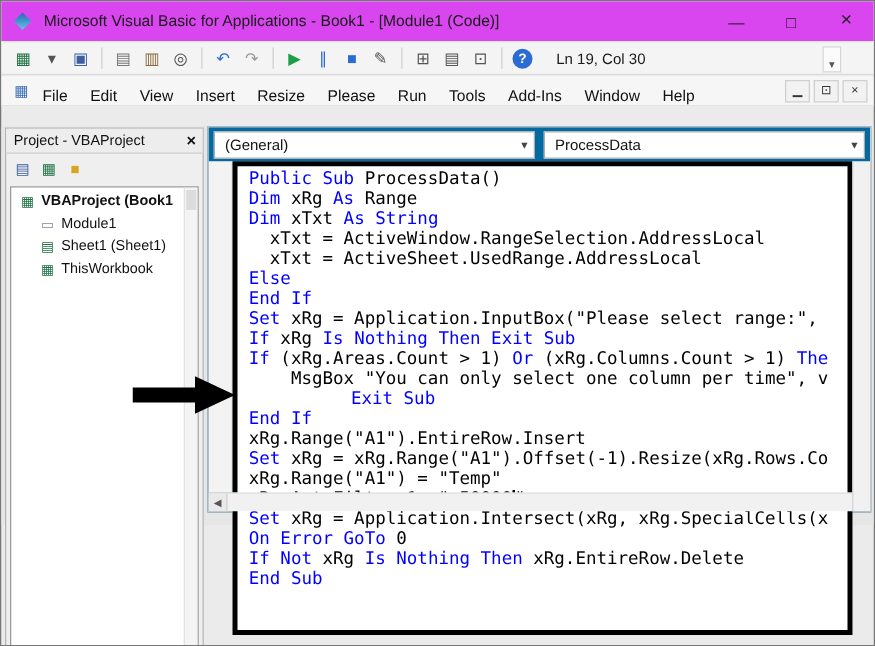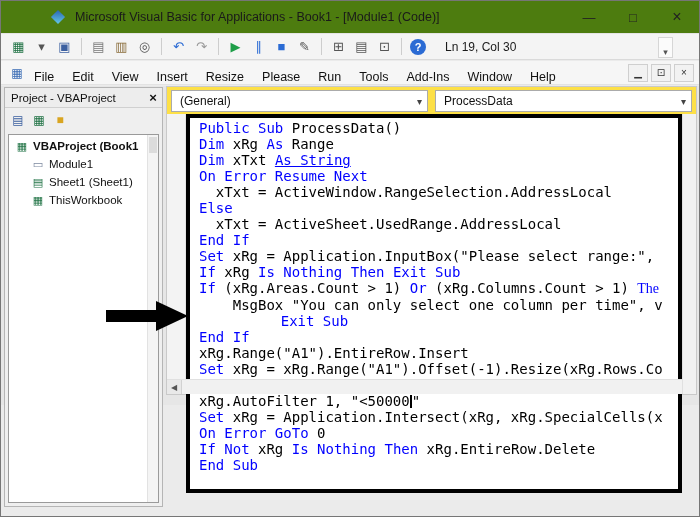--- a/index.html
+++ b/index.html
@@ -1,49 +1,49 @@
 <!DOCTYPE html>
 <html><head>
 <meta charset="utf-8">
 <style>
   *{box-sizing:border-box;margin:0;padding:0;}
   html,body{width:700px;height:517px;}
   body{font-family:"Liberation Sans","DejaVu Sans",sans-serif;background:#f0f0f0;position:relative;overflow:hidden;}
   .window{position:absolute;inset:0;border:1px solid #767676;background:#ebebeb;overflow:hidden;}
-  .titlebar{position:absolute;left:0;top:0;width:100%;height:32px;background:#4d7c0f;display:flex;align-items:center;padding-left:40px;}
+  .titlebar{position:absolute;left:0;top:0;width:100%;height:32px;background:#d946ef;display:flex;align-items:center;}
   .app-icon{width:16px;height:16px;margin-left:9px;position:relative;flex:0 0 auto;}
   .app-icon .d1{position:absolute;left:3px;top:3px;width:10px;height:10px;background:linear-gradient(135deg,#2a64b4,#63c8e6);transform:rotate(45deg);}
   .title-text{margin-left:9px;font-size:12.5px;color:#1a1a1a;white-space:nowrap;}
   .win-controls{margin-left:auto;display:flex;height:100%;}
   .win-btn{width:44px;height:100%;display:flex;align-items:center;justify-content:center;font-size:13px;color:#222;}
   .toolbar{position:absolute;left:0;top:32px;width:100%;height:27px;background:#f4f4f4;border-top:1px solid #e4e4e4;border-bottom:1px solid #dadada;display:flex;align-items:center;padding:0 6px;}
   .tb-icons{display:flex;align-items:center;}
   .tb-icon{width:21px;height:21px;display:flex;align-items:center;justify-content:center;font-size:13px;margin:0 1px;border-radius:2px;}
   .tb-icon.circle{width:16px;height:16px;border-radius:50%;font-size:11px;font-weight:bold;margin:0 3px;}
   .tb-sep{width:1px;height:17px;background:#cdcdcd;margin:0 5px;}
   .position-text{margin-left:16px;font-size:12px;color:#1a1a1a;white-space:nowrap;}
   .tb-overflow{position:absolute;right:26px;top:3px;width:15px;height:21px;background:#fbfbfb;border:1px solid #d6d6d6;display:flex;align-items:flex-end;justify-content:center;font-size:9px;color:#555;}
   .menubar{position:absolute;left:0;top:60px;width:100%;height:24px;background:#f6f6f6;border-bottom:1px solid #e3e3e3;display:flex;align-items:center;}
   .mdi-icon{width:16px;margin-left:8px;font-size:12px;color:#3b6db5;text-align:center;}
   .menu-items{display:flex;height:100%;}
   .menu-item{padding:16px 9px;display:flex;align-items:center;font-size:12.5px;color:#111;}
   .mdi-controls{margin-left:auto;display:flex;gap:3px;margin-right:5px;}
   .mdi-btn{width:20px;height:18px;border:1px solid #cfcfcf;background:#f2f2f2;display:flex;align-items:center;justify-content:center;font-size:10px;color:#333;}
-  .main{position:absolute;left:0;top:85px;width:100%;height:319px;background:#e6e6e6;}
+  .main{position:absolute;left:0;top:100px;width:100%;height:319px;background:#e6e6e6;}
   .project-panel{position:absolute;left:3px;top:1px;width:159px;height:420px;background:#efefef;border:1px solid #b5b5b5;}
   .panel-header{height:20px;display:flex;align-items:center;background:#ededed;border-bottom:1px solid #d0d0d0;padding-left:6px;font-size:11.5px;color:#111;}
   .panel-close{margin-left:auto;width:18px;height:100%;display:flex;align-items:center;justify-content:center;font-size:13px;font-weight:bold;color:#111;}
   .panel-toolbar{height:23px;display:flex;align-items:center;padding-left:4px;gap:3px;}
   .ptb-icon{width:18px;height:18px;display:flex;align-items:center;justify-content:center;font-size:12px;}
   .tree{position:absolute;left:3px;right:3px;top:46px;bottom:3px;background:#fff;border:1px solid #9a9a9a;overflow:hidden;padding-top:2px;}
   .tree-item{display:flex;align-items:center;height:18px;font-size:11.5px;color:#111;white-space:nowrap;}
   .tree-icon{width:14px;margin-right:4px;text-align:center;font-size:11px;flex:0 0 auto;}
   .tree-scroll{position:absolute;right:0;top:0;width:11px;height:100%;background:#f4f4f4;border-left:1px solid #e2e2e2;}
   .tree-scroll .thumb{position:absolute;left:1px;top:2px;width:8px;height:16px;background:#dcdcdc;}
-  .code-window{position:absolute;left:165px;top:0;right:2px;bottom:10px;background:#fde047;border:1px solid #c9c9c9;}
+  .code-window{position:absolute;left:165px;top:0;right:2px;bottom:10px;background:#0369a1;border:1px solid #c9c9c9;}
   .combo-row{position:absolute;left:4px;right:4px;top:3px;height:22px;display:flex;gap:7px;}
   .combo{flex:1;position:relative;background:#fff;border:1px solid #ababab;display:flex;align-items:center;padding-left:8px;font-size:12px;color:#111;}
   .combo-arrow{position:absolute;right:5px;top:0;height:100%;display:flex;align-items:center;font-size:10px;color:#444;}
   .margin-strip{position:absolute;left:0;top:27px;width:19px;bottom:15px;background:#f3f3f3;border-right:1px solid #e4e4e4;}
   .code-box{position:absolute;left:19px;top:27px;width:496px;height:379px;border:4px solid #000;background:#fff;overflow:hidden;padding:2px 0 0 9px;}
   .code-line{font-family:"DejaVu Sans Mono","Liberation Mono",monospace;font-size:14px;line-height:16px;white-space:pre;color:#000;}
   .caret{display:inline-block;width:2px;height:13px;background:#000;vertical-align:-2px;}
   .hscroll{position:absolute;left:0;bottom:0;height:15px;right:14px;background:#f1f1f1;border-top:1px solid #e0e0e0;display:flex;}
   .hscroll-btn{width:15px;height:100%;background:#e9e9e9;border-right:1px solid #d2d2d2;display:flex;align-items:center;justify-content:center;font-size:8px;color:#555;}
   .vstrip{position:absolute;right:0;top:27px;width:14px;bottom:0;background:#f1f1f1;border-left:1px solid #e0e0e0;}
@@ -162,29 +162,28 @@
         <div class="combo">
           <span>ProcessData</span>
           <span class="combo-arrow">▾</span>
         </div>
       </div>
       <div class="margin-strip"></div>
       <div class="code-box">
         <div>
             <div class="code-line"><span style="color: rgb(0, 0, 255);">Public Sub</span><span style="color: rgb(0, 0, 0);"> ProcessData()</span></div>
             <div class="code-line"><span style="color: rgb(0, 0, 255);">Dim</span><span style="color: rgb(0, 0, 0);"> xRg </span><span style="color: rgb(0, 0, 255);">As</span><span style="color: rgb(0, 0, 0);"> Range</span></div>
-            <div class="code-line"><span style="color: rgb(0, 0, 255);">Dim</span><span style="color: rgb(0, 0, 0);"> xTxt </span><span style="color: rgb(0, 0, 255); text-decoration: underline;">As String</span></div>
-            <div class="code-line"><span style="color: rgb(0, 0, 255);">On Error Resume Next</span></div>
+            <div class="code-line"><span style="color: rgb(0, 0, 255);">Dim</span><span style="color: rgb(0, 0, 0);"> xTxt </span><span style="color: rgb(0, 0, 255);">As String</span></div>
             <div class="code-line"><span style="color: rgb(0, 0, 0);">  xTxt = ActiveWindow.RangeSelection.AddressLocal</span></div>
+            <div class="code-line"><span style="color: rgb(0, 0, 0);">  xTxt = ActiveSheet.UsedRange.AddressLocal</span></div>
             <div class="code-line"><span style="color: rgb(0, 0, 255);">Else</span></div>
-            <div class="code-line"><span style="color: rgb(0, 0, 0);">  xTxt = ActiveSheet.UsedRange.AddressLocal</span></div>
             <div class="code-line"><span style="color: rgb(0, 0, 255);">End If</span></div>
             <div class="code-line"><span style="color: rgb(0, 0, 255);">Set</span><span style="color: rgb(0, 0, 0);"> xRg = Application.InputBox("Please select range:",</span></div>
             <div class="code-line"><span style="color: rgb(0, 0, 255);">If</span><span style="color: rgb(0, 0, 0);"> xRg </span><span style="color: rgb(0, 0, 255);">Is Nothing Then Exit Sub</span></div>
-            <div class="code-line"><span style="color: rgb(0, 0, 255);">If</span><span style="color: rgb(0, 0, 0);"> (xRg.Areas.Count &gt; 1) </span><span style="color: rgb(0, 0, 255);">Or</span><span style="color: rgb(0, 0, 0);"> (xRg.Columns.Count &gt; 1) </span><span style="color: rgb(0, 0, 255); font-family: Liberation Serif, serif;">The</span></div>
+            <div class="code-line"><span style="color: rgb(0, 0, 255);">If</span><span style="color: rgb(0, 0, 0);"> (xRg.Areas.Count &gt; 1) </span><span style="color: rgb(0, 0, 255);">Or</span><span style="color: rgb(0, 0, 0);"> (xRg.Columns.Count &gt; 1) </span><span style="color: rgb(0, 0, 255);">The</span></div>
             <div class="code-line"><span style="color: rgb(0, 0, 0);">    MsgBox "You can only select one column per time", v</span></div>
             <div class="code-line"><span style="color: rgb(0, 0, 0);">    </span><span style="color: rgb(0, 0, 255); margin-left: 48px;">Exit Sub</span></div>
             <div class="code-line"><span style="color: rgb(0, 0, 255);">End If</span></div>
             <div class="code-line"><span style="color: rgb(0, 0, 0);">xRg.Range("A1").EntireRow.Insert</span></div>
             <div class="code-line"><span style="color: rgb(0, 0, 255);">Set</span><span style="color: rgb(0, 0, 0);"> xRg = xRg.Range("A1").Offset(-1).Resize(xRg.Rows.Co</span></div>
             <div class="code-line"><span style="color: rgb(0, 0, 0);">xRg.Range("A1") = "Temp"</span></div>
             <div class="code-line"><span style="color: rgb(0, 0, 0);">xRg.AutoFilter 1, "&lt;50000</span><span class="caret"></span><span style="color: rgb(0, 0, 0);">"</span></div>
             <div class="code-line"><span style="color: rgb(0, 0, 255);">Set</span><span style="color: rgb(0, 0, 0);"> xRg = Application.Intersect(xRg, xRg.SpecialCells(x</span></div>
             <div class="code-line"><span style="color: rgb(0, 0, 255);">On Error GoTo</span><span style="color: rgb(0, 0, 0);"> 0</span></div>
             <div class="code-line"><span style="color: rgb(0, 0, 255);">If Not</span><span style="color: rgb(0, 0, 0);"> xRg </span><span style="color: rgb(0, 0, 255);">Is Nothing Then</span><span style="color: rgb(0, 0, 0);"> xRg.EntireRow.Delete</span></div>

